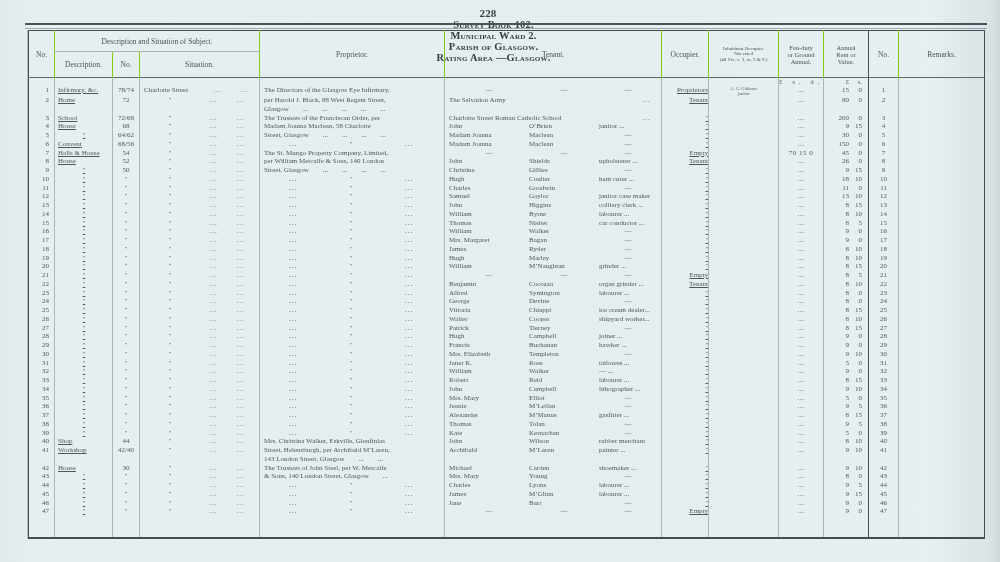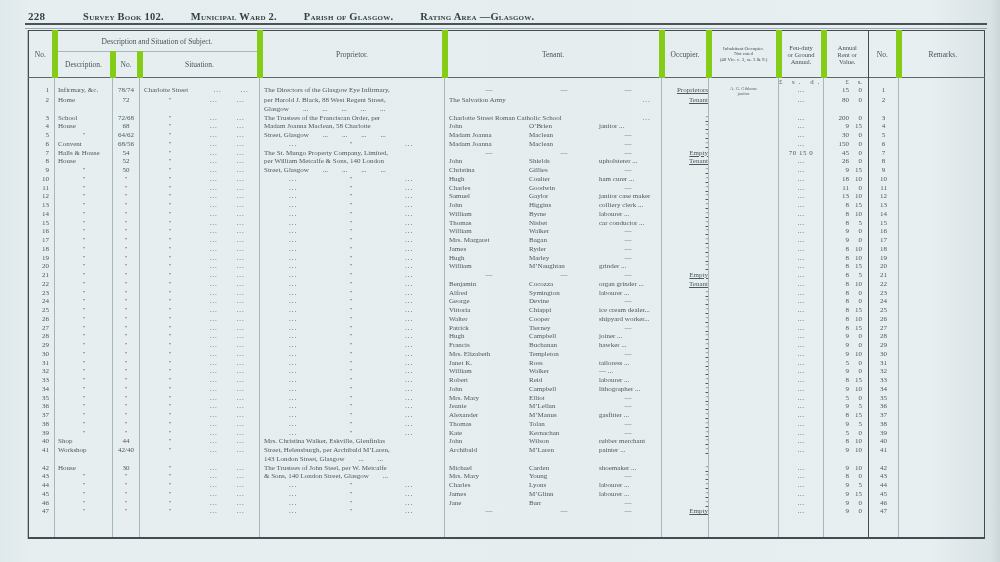--- a/index.html
+++ b/index.html
@@ -5,63 +5,63 @@
   html,body{margin:0;padding:0;width:1000px;height:562px;overflow:hidden;}
   body{
     position:relative;
     background:linear-gradient(90deg,#dfe8ea 0%,#e7eef0 3%,#e5edef 60%,#e8eff1 93%,#d9e2e5 99%,#cdd7da 100%);
     font-family:"Liberation Serif","DejaVu Serif",serif;
     color:#4c585e;
   }
   
   .masthead{
     position:absolute;top:7px;left:28px;right:14px;height:15px;
-    display:flex;align-items:flex-end;gap:0;
+    display:flex;align-items:center;gap:0;
     font-variant:small-caps;font-weight:700;font-size:10.5px;
-    color:#353e42;letter-spacing:.2px;white-space:nowrap;
+    color:#353e42;letter-spacing:.2px;white-space:nowrap;flex-direction:column;
   }
   .masthead .pgno{font-variant:normal;margin-right:38px;font-size:11px;}
   .masthead .seg{margin-right:27px;}
   .rule{
     position:absolute;left:25px;right:13px;top:23px;height:3px;
     border-top:2px solid #49545a;border-bottom:1px solid rgba(73,84,90,.45);
   }
   
   table{
     position:absolute;left:28px;top:30px;width:957px;
     border-collapse:collapse;table-layout:fixed;
     font-size:7px;color:#4c585e;
     border:1.6px solid #414d52;border-bottom-width:2.5px;
     box-shadow:-1px 0 0 rgba(70,80,85,.3);
     background:transparent;
   }
   thead{border-bottom:1px solid #5b686d;}
   thead th{
     font-weight:400;font-size:7.5px;color:#46525a;
-    border-left:6px solid #84cc16;padding:0 1px;vertical-align:middle;text-align:center;
+    border-left:1px solid #84cc16;padding:0 1px;vertical-align:middle;text-align:center;
   }
   thead tr.g{height:21px;}
   thead tr.s{height:26px;}
   th.th-group{border-bottom:1px solid #a6b7bd;}
   th.c-no,td.c-no{border-left:none;}
   th.small{font-size:6.5px;line-height:7px;}
   th.tiny{font-size:5px;line-height:5.5px;}
   .pre{white-space:pre-line;}
   th.c-no2,td.c-no2{border-left:1.8px solid #414d52;}
   tbody td{
     height:8.75px;line-height:8.75px;padding:0;
     border-left:1px solid #a6b7bd;
     white-space:nowrap;overflow:visible;vertical-align:top;
   }
   tr.money td{height:8px;line-height:8px;font-size:6.8px;color:#515d63;}
   tr.fill td{height:21px;}
   
   td.c-no{text-align:right;padding-right:5px;}
   td.c-desc{padding-left:3px;}
-  td.c-desc .blk{display:inline-block;width:52px;}
+  td.c-desc .blk{display:inline-block;width:52px;text-decoration:underline;}
   td.c-num{text-align:center;font-family:Liberation Serif, serif;}
   td.c-sit .st{display:inline-block;width:60px;padding-left:4px;}
   td.c-sit .st.ctr,td.c-desc .blk.ctr{text-align:center;padding-left:0;}
   .dt{display:inline-block;width:27px;text-align:center;letter-spacing:1px;color:#5a666c;}
   td.c-prop{padding-left:4px;}
   td.c-prop .p3{display:inline-block;text-align:center;}
   td.c-prop .p3:nth-child(1){width:58px;letter-spacing:1px;}
   td.c-prop .p3:nth-child(2){width:58px;}
   td.c-prop .p3:nth-child(3){width:58px;letter-spacing:1px;}
   td.c-ten{padding-left:4px;}

